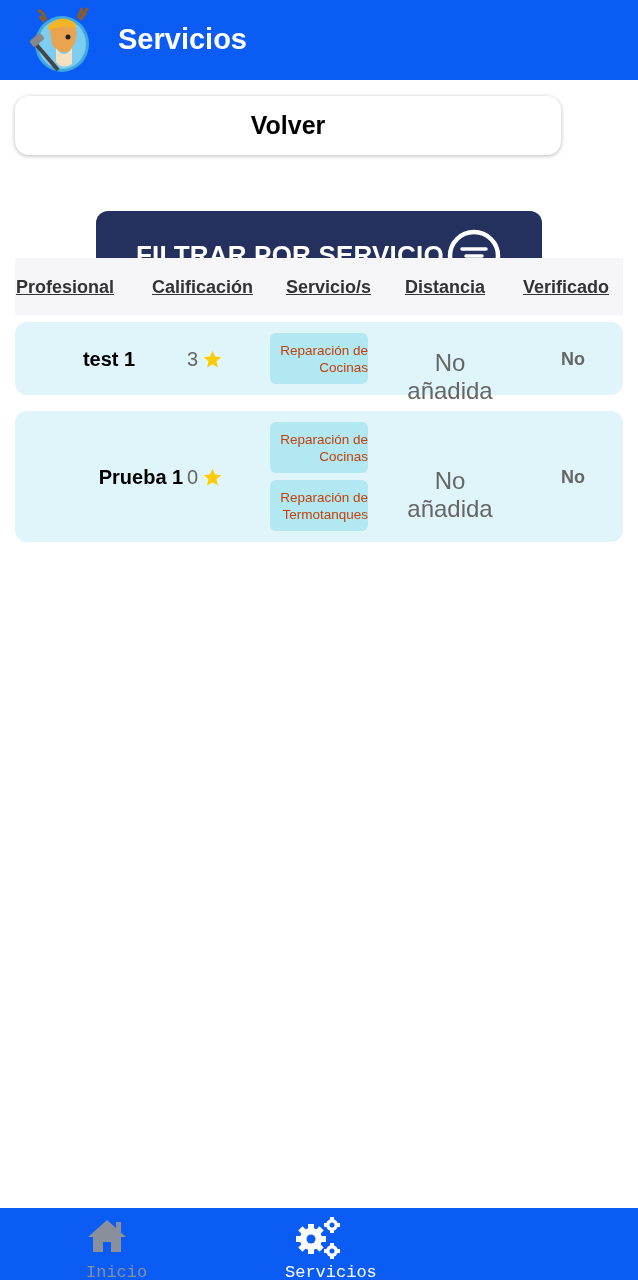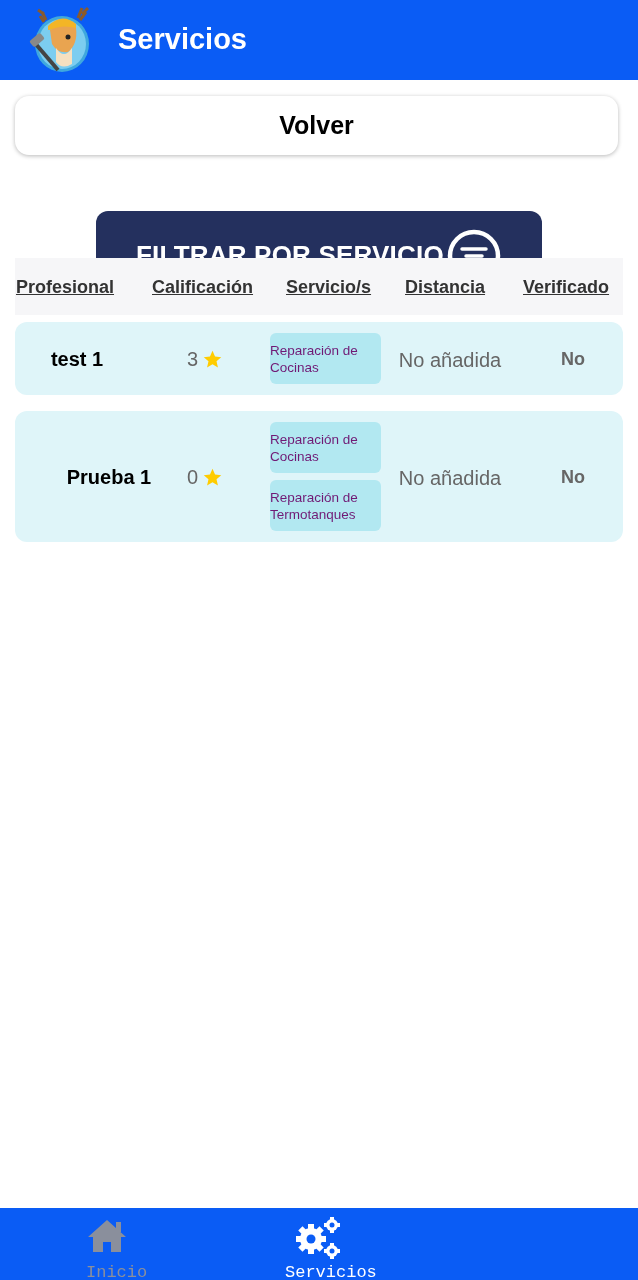--- a/index.html
+++ b/index.html
@@ -14,21 +14,21 @@
     background: #0a5cf5; display: flex; align-items: center;
   }
   .logo {
     position: absolute; left: 28px; top: 2px; width: 66px; height: 72px;
   }
   .header-title {
     position: absolute; left: 118px; top: 20px;
     font-size: 29px; font-weight: bold; color: #ffffff; line-height: 38px;
   }
   .back-btn {
-    position: absolute; left: 15px; top: 96px; width: 603px; height: 59px;
+    position: absolute; left: 15px; top: 96px; width: 546px; height: 59px;
     background: #fff; border-radius: 14px;
     box-shadow: 0 1px 4px rgba(0,0,0,0.28);
     display: flex; align-items: center; justify-content: center;
     font-size: 25px; font-weight: bold; color: #000; cursor: pointer;
   }
   .filter-btn {
     position: absolute; left: 96px; top: 171px; width: 446px; height: 87px;
     background: #24305e; border-radius: 12px;
     display: flex; align-items: center; cursor: pointer; margin-top: 40px;
   }
@@ -47,36 +47,36 @@
   .th {
     position: absolute; top: 18px; font-size: 18px; font-weight: bold; color: #333;
     line-height: 22px; white-space: nowrap; text-decoration: underline;
   }
   .row {
     position: absolute; left: 15px; width: 608px;
     background: #dff5f9; border-radius: 12px;
   }
   .cell-name {
     position: absolute; left: 0; width: 124px; text-align: center;
-    font-size: 20px; font-weight: bold; color: #000;
+    font-size: 20px; font-weight: bold; color: #000; padding-left: 32px;
   }
   .cell-rating {
     position: absolute; left: 150px; width: 80px; display: flex; justify-content: center; align-items: center;
     font-size: 20px; color: #666; gap: 4px;
   }
   .star { width: 21px; height: 21px; }
   .chips { position: absolute; left: 255px; width: 111px; }
   .chip {
-    width: 111px; height: 51px; background: #b2e8f1; border-radius: 6px;
-    display: flex; align-items: center; justify-content: center; text-align: left;
-    font-size: 13.5px; color: #701a75; line-height: 17px; margin-bottom: 7px;
+    width: 98px; height: 51px; background: #b2e8f1; border-radius: 6px;
+    display: flex; align-items: center; justify-content: center; text-align: right;
+    font-size: 13.5px; color: #c2410c; line-height: 17px; margin-bottom: 7px;
   }
   .cell-dist {
     position: absolute; left: 375px; width: 120px; text-align: center;
-    font-size: 20px; color: #666;
+    font-size: 24px; color: #666;
   }
   .cell-ver {
     position: absolute; left: 520px; width: 76px; text-align: center;
     font-size: 18px; color: #666; font-weight: bold;
   }
   .bottom-nav {
     position: absolute; left: 0; top: 1208px; width: 638px; height: 72px;
     background: #0a5cf5;
     font-family: Liberation Mono, monospace;
   }

